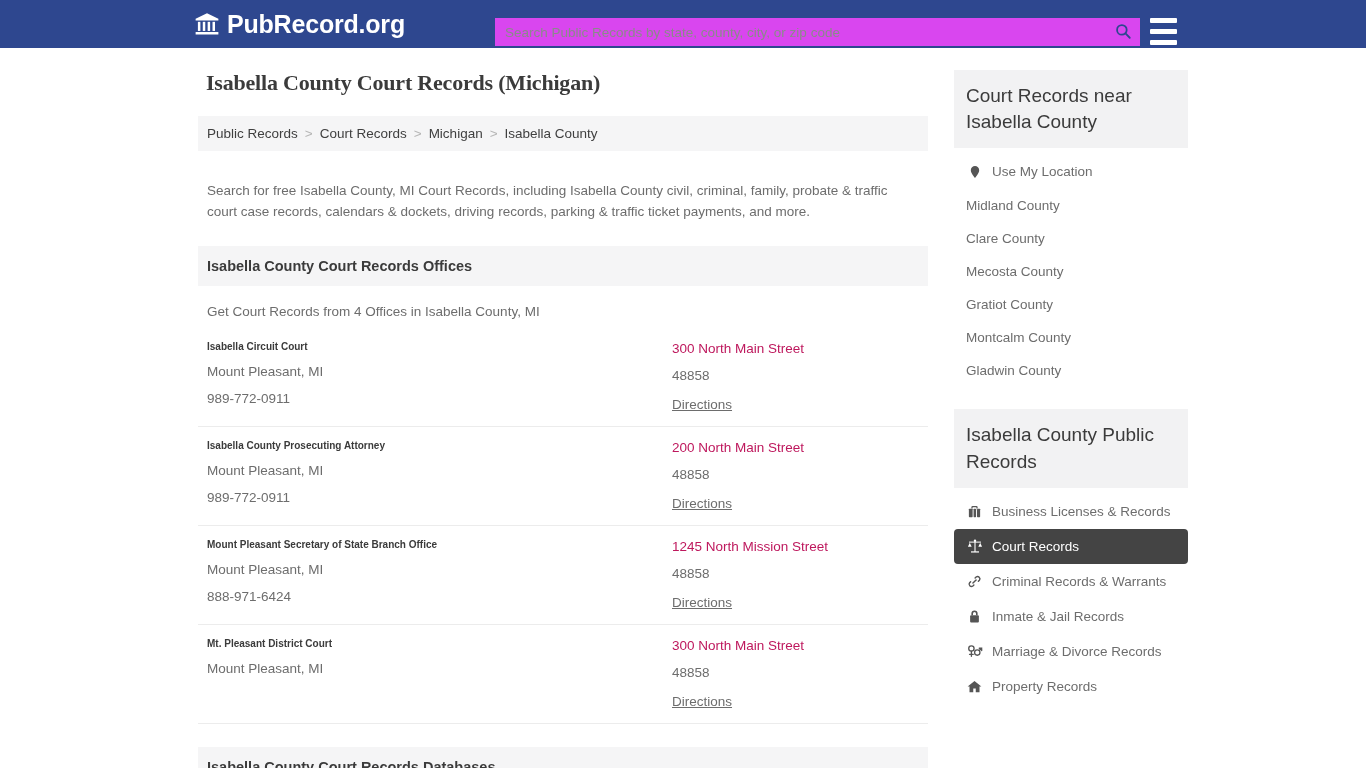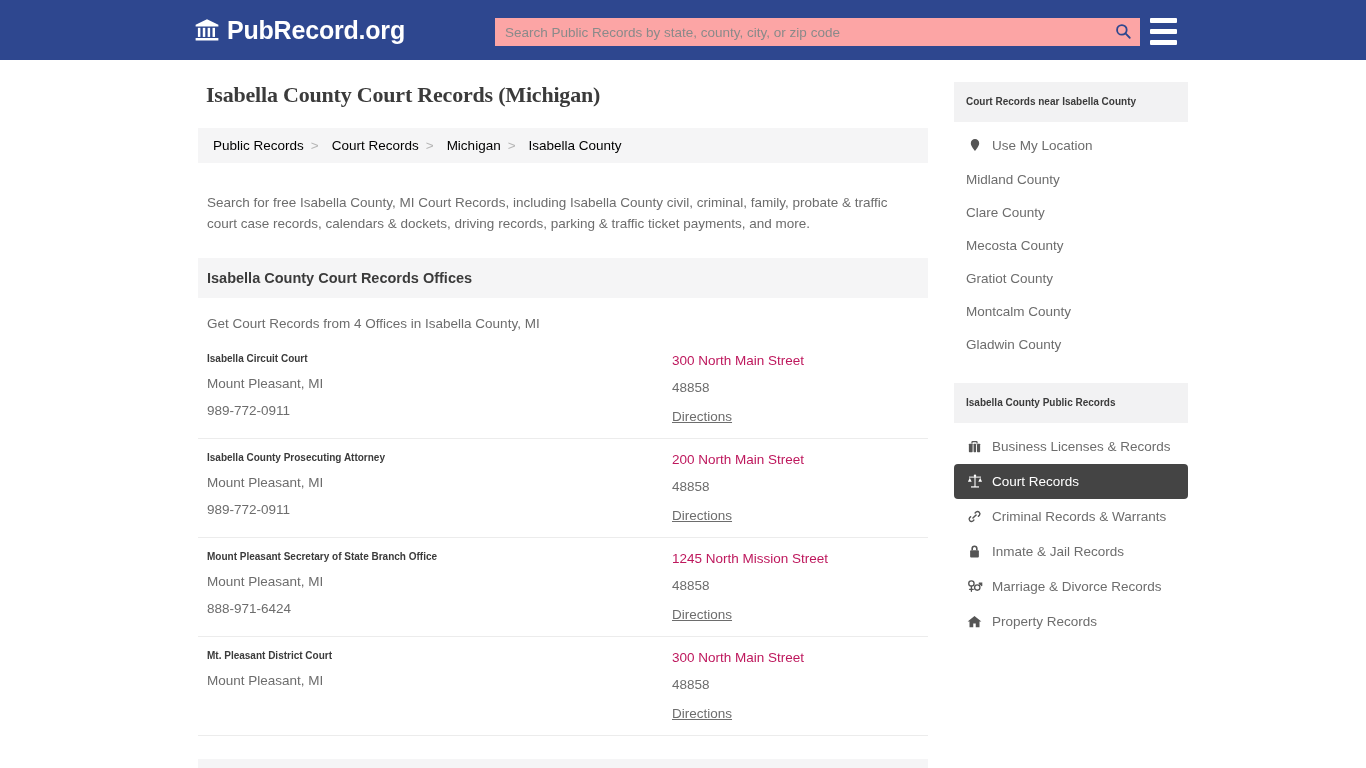--- a/index.html
+++ b/index.html
@@ -7,21 +7,21 @@
     margin: 0; padding: 0;
     width: 1366px; height: 768px;
     overflow: hidden;
     background: #ffffff;
     font-family: "Liberation Sans", sans-serif;
     -webkit-font-smoothing: antialiased;
   }
 
   
   .site-header {
-    height: 60px;
+    height: 48px;
     background: #2E478F;
     display: flex;
     align-items: center;
     position: relative;
   }
   .brand {
     position: absolute;
     left: 194px;
     display: flex;
     align-items: center;
@@ -40,21 +40,21 @@
     font-weight: bold;
     letter-spacing: -0.2px;
     white-space: nowrap;
   }
   .search-wrap {
     position: absolute;
     left: 495px;
     top: 18px;
     width: 645px;
     height: 28px;
-    background: #fca5a5;
+    background: #d946ef;
     display: flex;
     align-items: center;
   }
   .search-input {
     flex: 1;
     border: 0;
     outline: 0;
     height: 100%;
     padding: 0 10px;
     font-family: "Liberation Sans", sans-serif;
@@ -121,23 +121,22 @@
     background: #f5f5f6;
     padding: 10px 9px;
     font-size: 13.5px;
     color: #6d6d6d;
     display: flex;
     align-items: center;
     flex-wrap: wrap;
     gap: 0;
   }
   .breadcrumb a {
-    color: #000000;
+    color: #404040;
     text-decoration: none;
-    margin-left: 6px;
   }
   .breadcrumb .sep {
     color: #b5b5b5;
     margin: 0 7px;
   }
 
   .intro {
     font-size: 13.5px;
     line-height: 1.62;
     color: #6d6d6d;
@@ -195,22 +194,22 @@
     color: #6d6d6d;
     text-decoration: underline;
     cursor: pointer;
   }
 
   
   .widget { margin-bottom: 0; }
   .widget-head {
     background: #f2f2f3;
     padding: 13px 12px;
-    font-size: 10px;
-    font-weight: bold;
+    font-size: 19px;
+    font-weight: normal;
     color: #3b3b3b;
     line-height: 1.38;
   }
   .widget-list { padding: 6px 0 0 0; margin: 0; list-style: none; }
   .widget-list li { margin: 0; }
   .widget-link {
     display: flex;
     align-items: center;
     gap: 9px;
     padding: 9px 12px;

